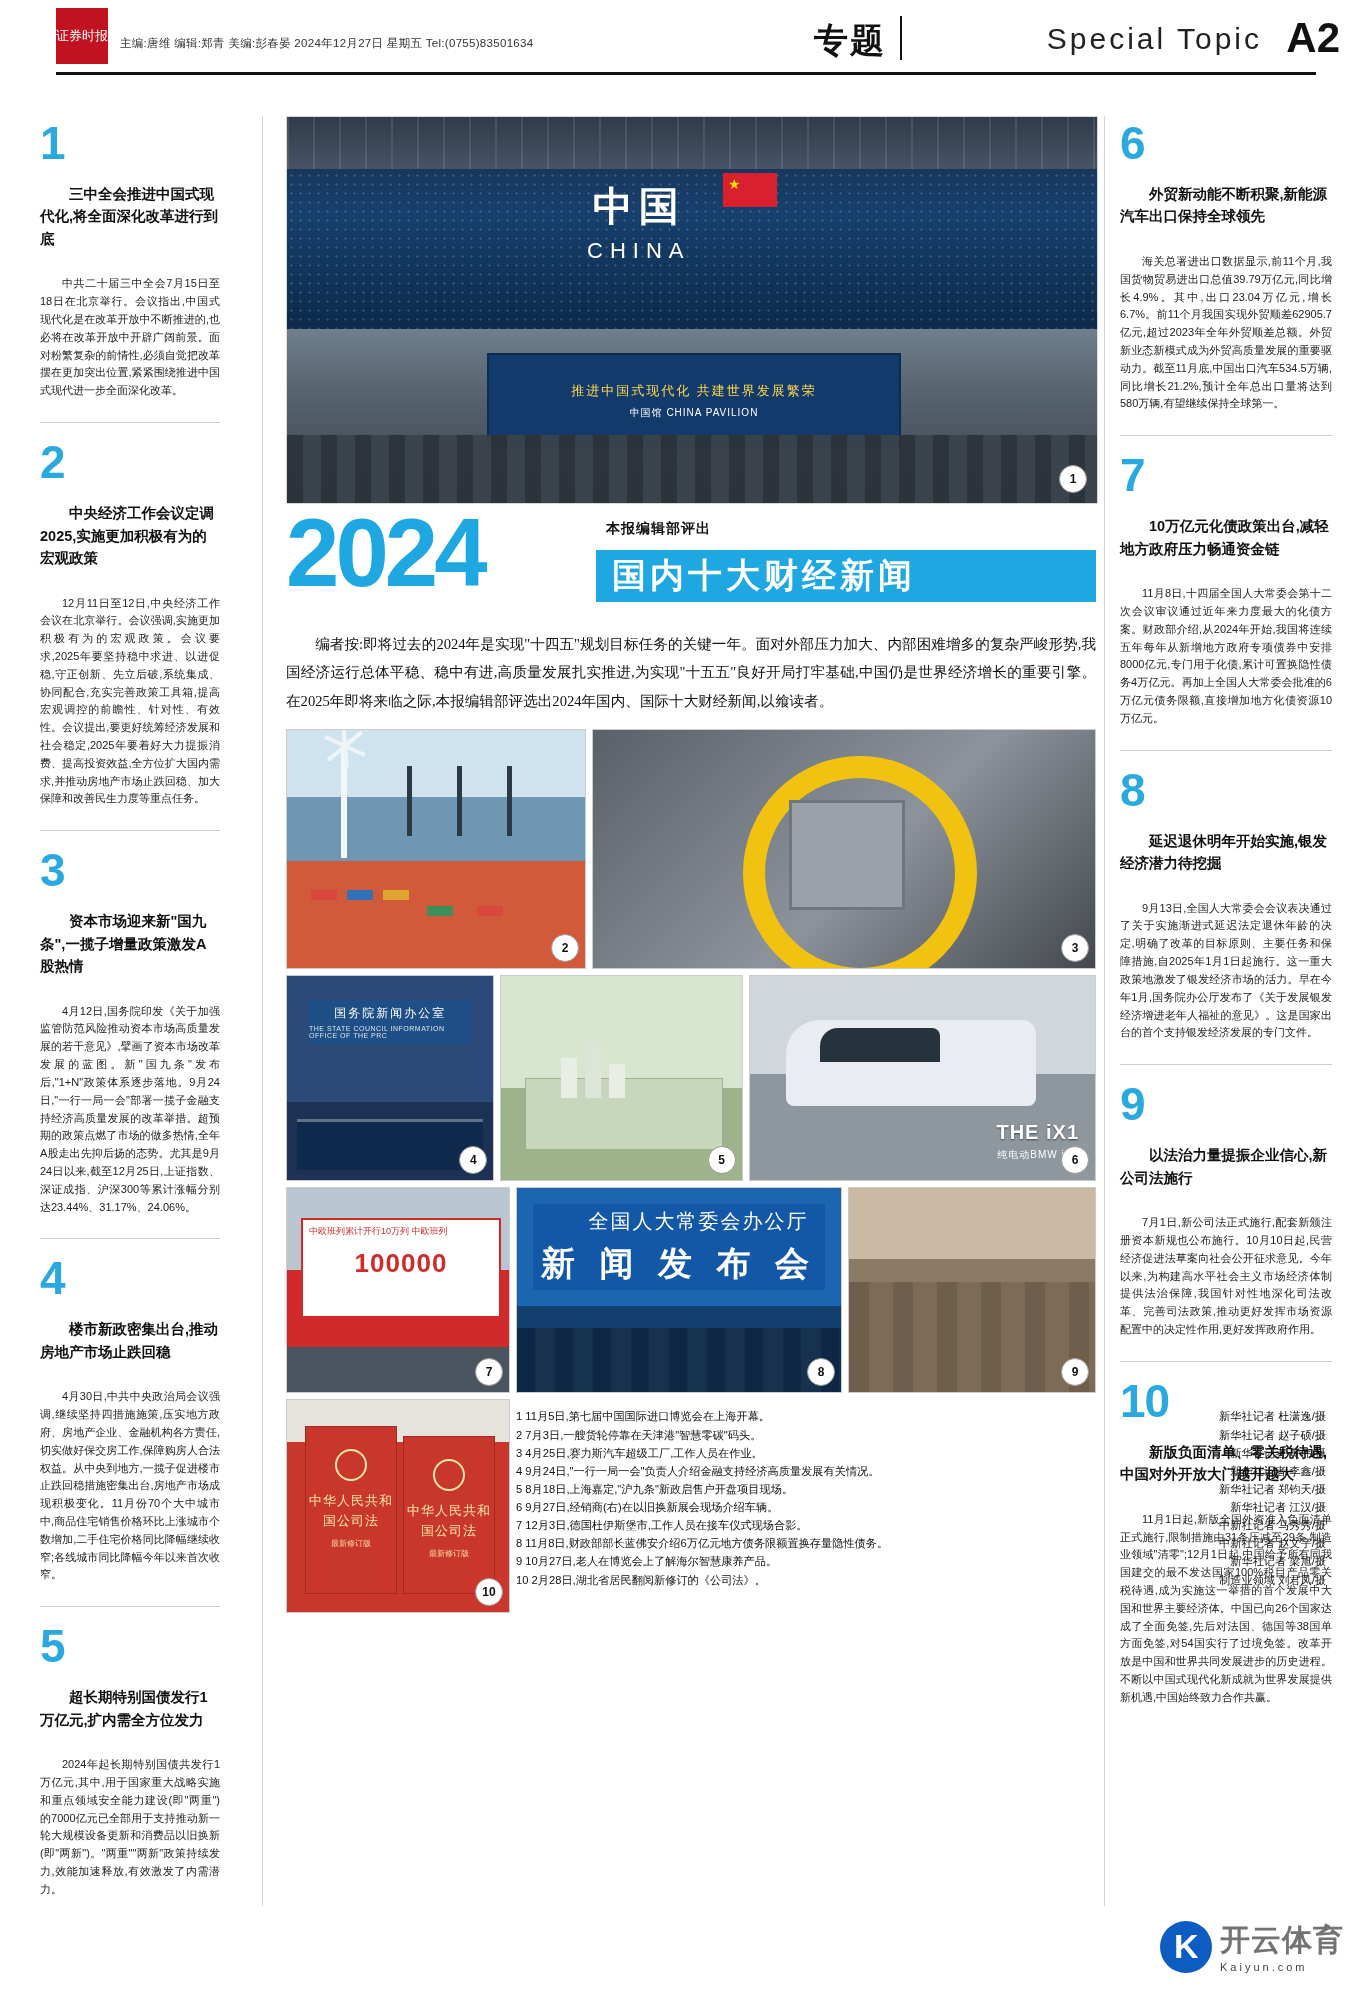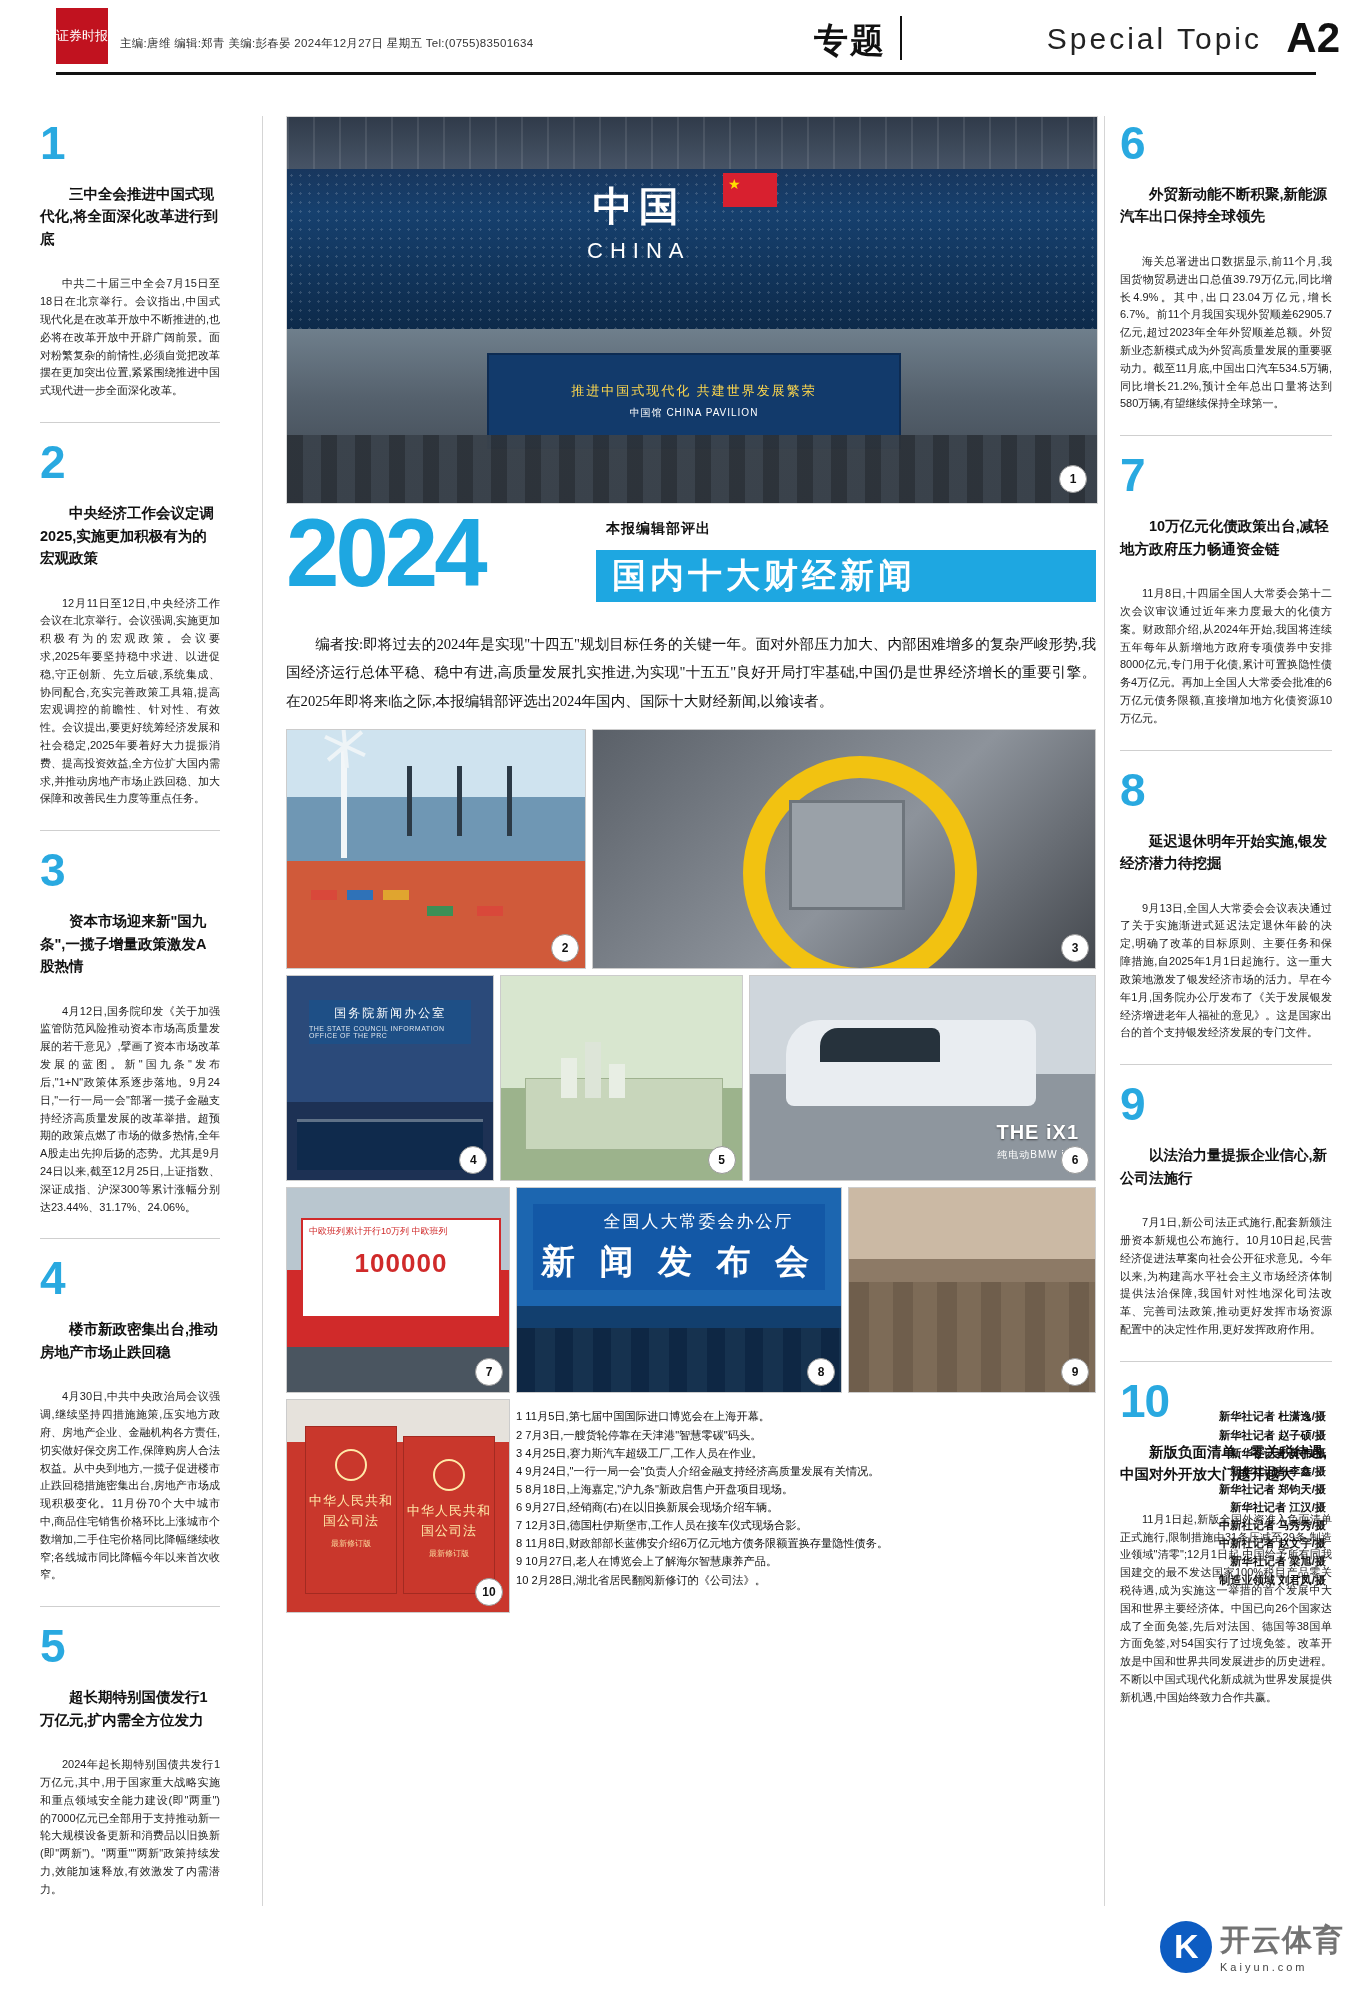--- a/index.html
+++ b/index.html
@@ -94,21 +94,21 @@
   .crane{position:absolute;top:36px;width:5px;height:70px;background:#2c3a46;}
   .cont{position:absolute;height:10px;width:26px;}
 
   .press-table{position:absolute;left:10px;bottom:10px;right:10px;height:48px;background:#0f2a4c;border-top:3px solid #ffffff55;}
   .press-banner{position:absolute;left:22px;top:24px;right:22px;height:44px;background:#1e4f86;color:#fff;
       display:flex;flex-direction:column;align-items:center;justify-content:center;font-size:12px;letter-spacing:2px;}
   .press-banner small{font-size:7px;letter-spacing:.5px;opacity:.85;margin-top:3px;}
 
   .conf-banner{position:absolute;left:16px;top:16px;right:16px;height:86px;background:#1358a6;color:#fff;
       display:flex;flex-direction:column;align-items:center;justify-content:center;}
-  .conf-banner .l1{font-size:17px;letter-spacing:2px;margin-left:39px;}
+  .conf-banner .l1{font-size:20px;letter-spacing:2px;margin-left:39px;}
   .conf-banner .l2{font-size:34px;font-weight:bold;letter-spacing:8px;margin-top:6px;
       font-family:"Liberation Serif","DejaVu Serif",serif;}
   .conf-seats{position:absolute;left:0;bottom:0;width:100%;height:64px;
       background:repeating-linear-gradient(90deg,#0e2744 0 18px,#16324f 18px 38px);}
 
   .check-card{position:absolute;left:14px;top:30px;width:196px;height:96px;background:#fff;border:2px solid #d02a2a;}
   .check-card .ct{font-size:9px;color:#d02a2a;padding:6px 6px 0 6px;line-height:1.3;}
   .check-card .cb{font-size:26px;color:#d02a2a;font-weight:bold;text-align:center;margin-top:10px;letter-spacing:1px;}
 
   .car-body{position:absolute;left:36px;top:44px;width:250px;height:86px;background:#e9edf1;border-radius:34px 14px 8px 8px;}
@@ -121,21 +121,21 @@
       display:flex;flex-direction:column;align-items:center;justify-content:flex-start;padding-top:22px;box-sizing:border-box;}
   .law-book .emb{width:28px;height:28px;border-radius:50%;border:2px solid #ffe9a8;margin-bottom:10px;}
   .law-book .t{font-size:13px;line-height:1.5;letter-spacing:1px;text-align:center;
       font-family:"Liberation Serif","DejaVu Serif",serif;}
   .law-book .s{font-size:8px;margin-top:8px;opacity:.9;}
 
   
   .caps{position:relative;width:810px;margin-top:8px;font-size:11.2px;line-height:1.62;color:#111;}
   .capline{display:flex;justify-content:space-between;gap:10px;}
   .capline .txt{flex:1;}
-  .capline .src{white-space:nowrap;color:#111;font-weight:bold;}
+  .capline .src{white-space:nowrap;color:#111;}
 
   
   .kaiyun{position:absolute;right:28px;bottom:18px;display:flex;align-items:center;gap:8px;}
   .kball{width:52px;height:52px;border-radius:50%;background:#0d5cc2;position:relative;}
   .kball:after{content:"K";position:absolute;left:14px;top:6px;color:#fff;font-size:34px;font-weight:bold;}
   .ktxt{font-size:30px;font-weight:bold;color:#737373;letter-spacing:1px;}
   .ksub{font-size:11px;color:#444;letter-spacing:3px;}
   .vline{position:absolute;top:116px;width:1px;height:1790px;background:#d5d5d5;}
 </style>
 </head>

